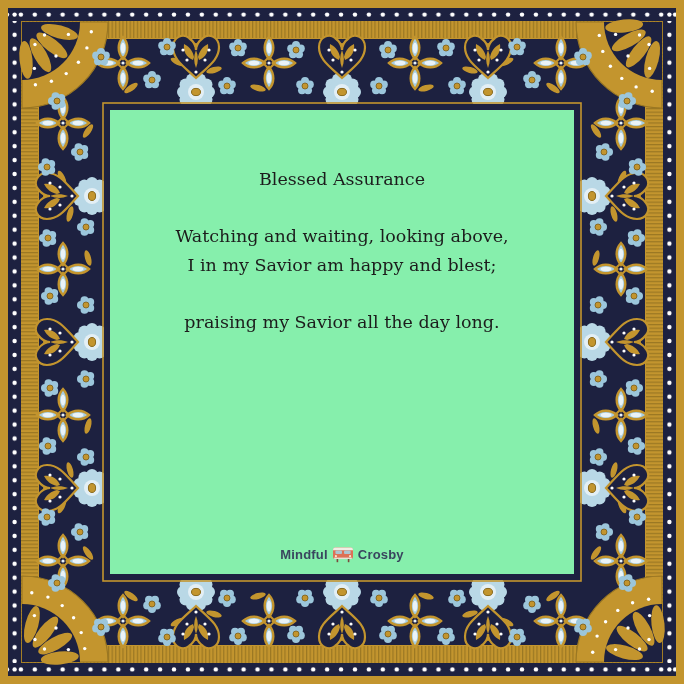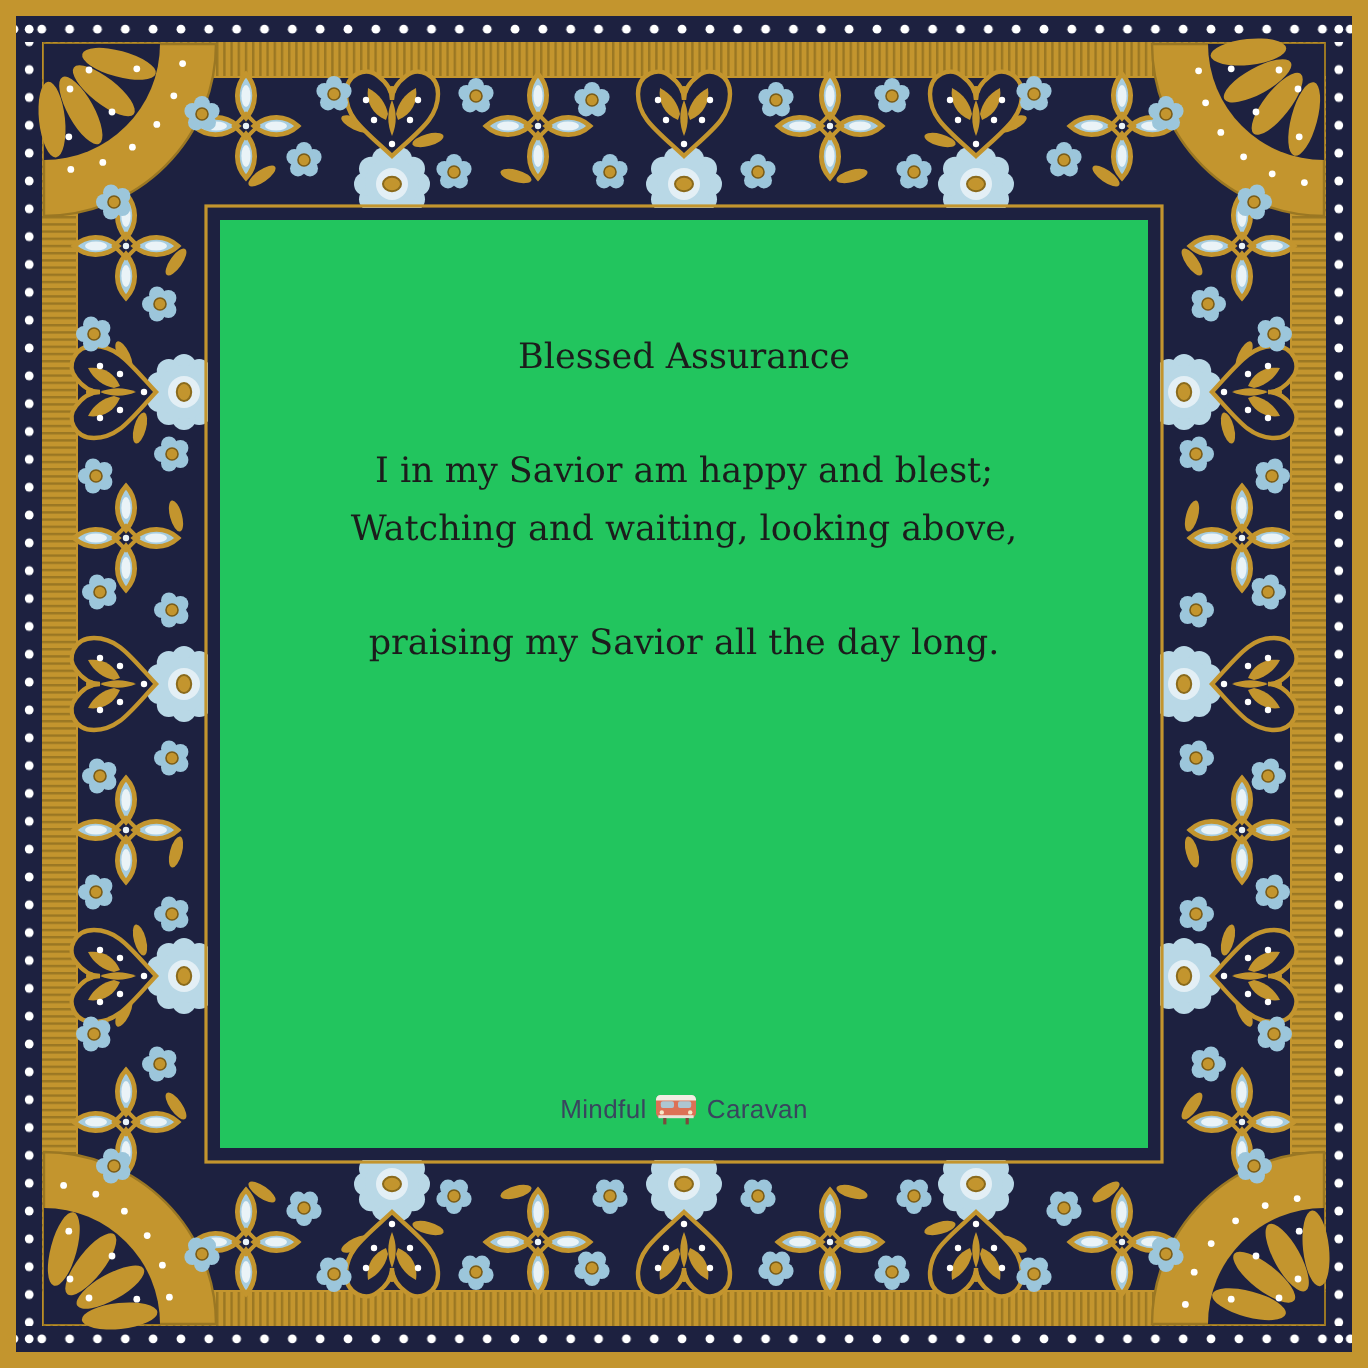--- a/index.html
+++ b/index.html
@@ -15,30 +15,30 @@
   }
   html,body{margin:0;padding:0;}
   body{
     width:684px;height:684px;position:relative;overflow:hidden;
     background:var(--gold);
     font-family:"DejaVu Serif","Liberation Serif",serif;
   }
   .border-svg{position:absolute;left:0;top:0;width:684px;height:684px;display:block;}
   .panel{
     position:absolute;left:110px;top:110px;width:464px;height:464px;
-    background:#22c55e;box-sizing:border-box;padding-top:55px;
+    background:#86efac;box-sizing:border-box;padding-top:55px;
     text-align:center;color:var(--ink);
   }
   .panel p{margin:0;font-size:17.5px;line-height:28.6px;white-space:nowrap;}
   .stanza{margin-top:28.6px;}
   .brand{
     position:absolute;left:0;right:0;bottom:11px;
     display:flex;align-items:center;justify-content:center;gap:4px;
     font-family:"Liberation Sans","DejaVu Sans",sans-serif;
-    font-weight:normal;font-size:13px;color:var(--brand);letter-spacing:.2px;
+    font-weight:bold;font-size:13px;color:var(--brand);letter-spacing:.2px;
   }
   .van{display:inline-block;}
 </style>
 </head>
 <body>
 
 <svg class="border-svg" viewBox="0 0 684 684" xmlns="http://www.w3.org/2000/svg">
   <defs>
     <pattern id="dotsH" width="13.92" height="684" patternUnits="userSpaceOnUse">
       <circle cx="6.96" cy="14.6" r="2.2" fill="#fff"></circle>
@@ -224,36 +224,36 @@
     <use href="#edgeTop" transform="rotate(270 342 342)"></use>
   </g>
 
   <rect x="103" y="103" width="478" height="478" fill="none" stroke="#C3952E" stroke-width="1.6"></rect>
 </svg>
 
 <div class="panel">
   <p>Blessed Assurance</p>
 
   <div class="stanza">
+    <p>Watching and waiting, looking above,</p>
     <p>I in my Savior am happy and blest;</p>
-    <p>Watching and waiting, looking above,</p>
   </div>
 
   <div class="stanza">
     <p>praising my Savior all the day long.</p>
   </div>
 
   <div class="brand">
     <span>Mindful</span>
     <svg class="van" width="22" height="18" viewBox="0 0 22 18">
       <rect x="1" y="2.5" width="20" height="11.5" rx="2.6" fill="#DD7156"></rect>
       <path d="M3.2,2.5 h15.6 a2.2,2.2 0 0 1 2.2,2.2 v0.6 h-20 v-0.6 a2.2,2.2 0 0 1 2.2,-2.2 Z" fill="#F2EDE4"></path>
       <rect x="3.4" y="5.6" width="6.6" height="3.4" rx="1" fill="#ADC6D2"></rect>
       <rect x="12" y="5.6" width="6.6" height="3.4" rx="1" fill="#ADC6D2"></rect>
       <circle cx="3.9" cy="11.2" r="1.1" fill="#F6E9C9"></circle>
       <circle cx="18.1" cy="11.2" r="1.1" fill="#F6E9C9"></circle>
       <rect x="2.2" y="12.6" width="17.6" height="1.5" fill="#E9E2D6"></rect>
       <rect x="4.6" y="14" width="1.6" height="3.2" fill="#7B4A3C"></rect>
       <rect x="15.8" y="14" width="1.6" height="3.2" fill="#7B4A3C"></rect>
     </svg>
-    <span>Caravan</span>
+    <span>Crosby</span>
   </div>
 </div>
 
 </body></html>

